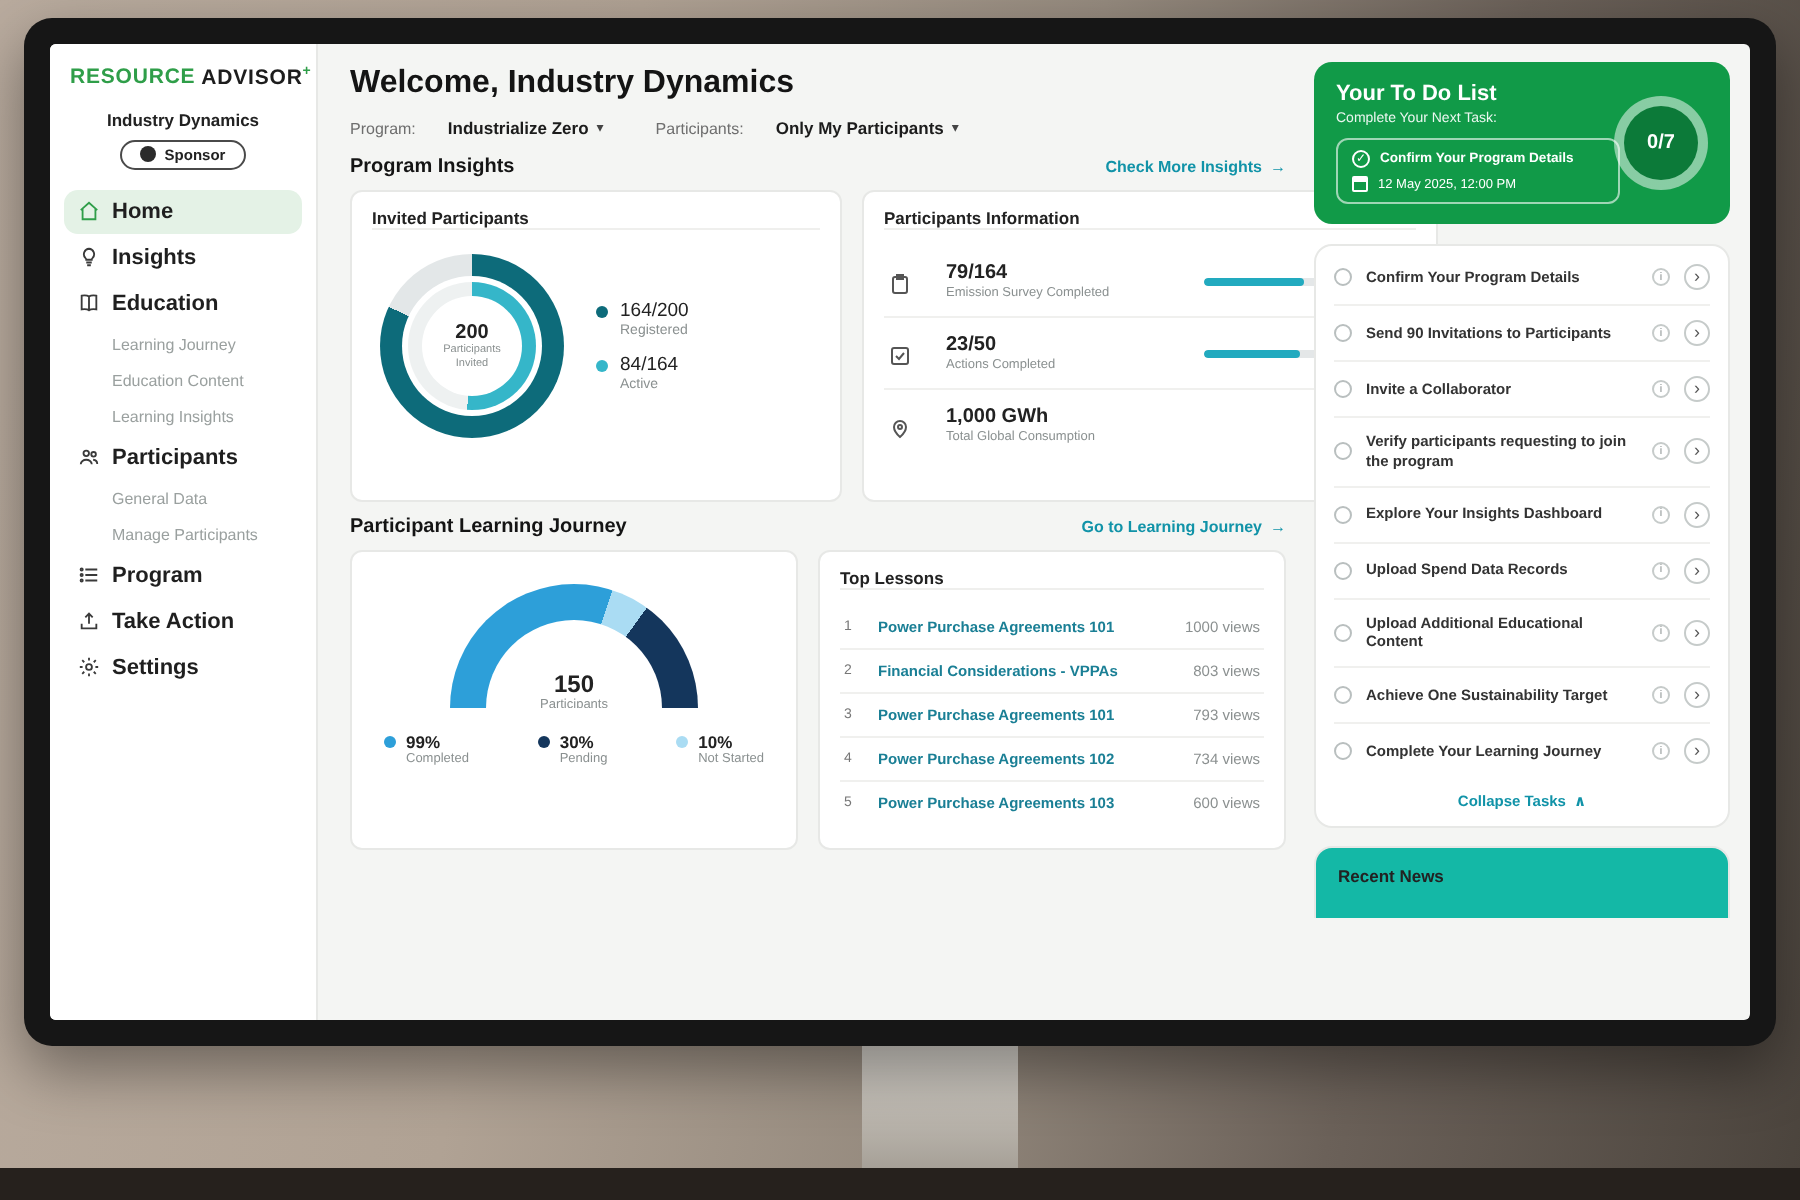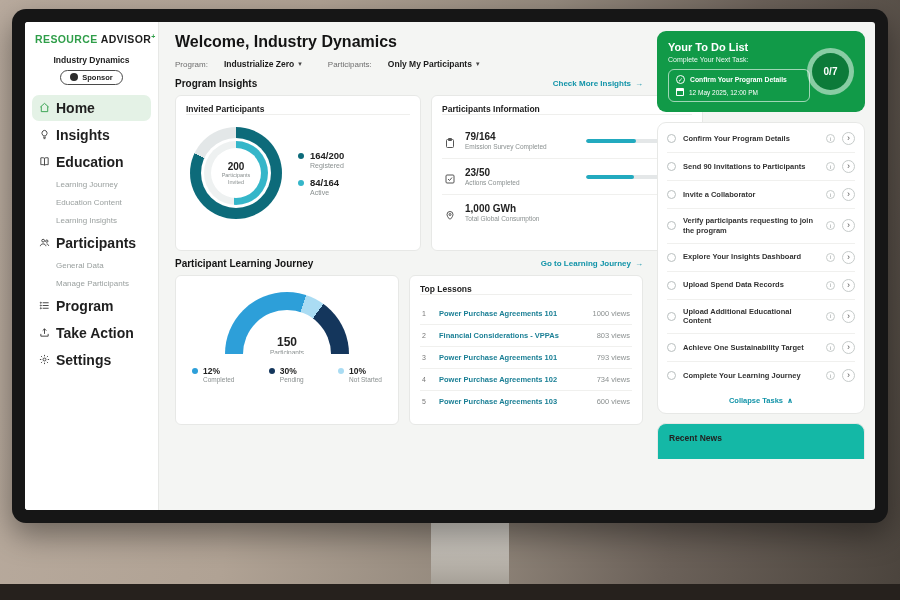--- a/index.html
+++ b/index.html
@@ -18,21 +18,21 @@
   
   .sidebar { width: 134px; background: #fff; border-right: 1px solid #e7e8e6; padding: 8px 7px; flex: none; }
   .logo { font-size: 10.5px; font-weight: bold; letter-spacing: .4px; margin: 2px 0 10px 3px; white-space: nowrap; }
   .logo .lr { color: #2f9e49; }
   .logo .la { color: #1d1d1d; }
   .logo sup { font-size: 7px; color: #2f9e49; }
   .org { text-align: center; font-weight: bold; font-size: 8.5px; margin-bottom: 5px; }
   .badge { margin: 0 auto 10px; width: fit-content; border: 1px solid #4a4a4a; border-radius: 10px;
            padding: 2px 9px; font-size: 7.5px; font-weight: bold; display: flex; gap: 4px; align-items: center; }
   .badge-dot { width: 8px; height: 8px; border-radius: 50%; background: #2b2b2b; flex: none; }
-  .mi { display: flex; align-items: center; gap: 6px; padding: 5px 7px; font-size: 14px; font-weight: bold;
+  .mi { display: flex; align-items: center; gap: 6px; padding: 5px 7px; font-size: 11px; font-weight: bold;
         color: #1f1f1f; border-radius: 7px; margin: 1px 0; cursor: pointer; }
   .mi .mi-icon { width: 11px; height: 11px; display: flex; color: #3a3a3a; flex: none; }
   .mi svg { width: 11px; height: 11px; }
   .mi.l2 { padding: 4px 7px 4px 24px; color: #9aa09f; font-weight: normal; font-size: 8px; }
   .mi.active { background: #e4f2e6; }
   .mi.active .mi-icon { color: #2f9e49; }
 
   
   .main { flex: 1; min-width: 0; padding: 9px 12px 0 16px; }
   .page-title { font-size: 16px; font-weight: bold; color: #141414; margin: 2px 0 8px; }
@@ -58,24 +58,24 @@
   .donut > div { position: absolute; border-radius: 50%; }
   .d-outer { inset: 0; }
   .d-gap { inset: 11px; background: #fff; }
   .d-mid { inset: 14px; }
   .d-center { inset: 21px; background: #fff; display: flex; flex-direction: column;
               align-items: center; justify-content: center; text-align: center; }
   .d-val { font-size: 10px; font-weight: bold; }
   .d-lab { font-size: 5.5px; color: #8a9090; line-height: 1.25; width: 34px; }
   .leg-item { display: flex; align-items: flex-start; gap: 6px; margin: 8px 0; }
   .leg-dot { width: 6px; height: 6px; border-radius: 50%; margin-top: 3px; flex: none; }
-  .leg-val { font-size: 9.5px; font-weight: bold; }
+  .leg-val { font-size: 9.5px; font-weight: normal; }
   .leg-name { font-size: 7px; color: #8a9090; margin-top: 1px; }
 
-  .info-row { display: flex; align-items: center; gap: 9px; padding: 8px 2px; border-bottom: 1px solid #f0f0ee; }
+  .info-row { display: flex; align-items: center; gap: 17px; padding: 8px 2px; border-bottom: 1px solid #f0f0ee; }
   .info-row:last-child { border-bottom: none; }
   .info-icon { width: 12px; height: 12px; color: #555; flex: none; }
   .info-icon svg { width: 12px; height: 12px; }
   .info-text { width: 112px; }
   .info-val { font-size: 10px; font-weight: bold; }
   .info-lab { font-size: 6.5px; color: #8a9090; margin-top: 1px; }
   .pbar { width: 104px; height: 4px; background: #e4e7e8; border-radius: 2px; overflow: hidden; }
   .pbar-fill { height: 100%; background: #22aabf; border-radius: 2px; width: 0; }
 
   .gauge-wrap { position: relative; width: 124px; height: 62px; margin: 8px auto 2px; overflow: hidden; }
@@ -337,21 +337,21 @@
               <div class="gauge-hole"></div>
               <div class="gauge-center">
                 <div class="gauge-val">150</div>
                 <div class="gauge-lab">Participants</div>
               </div>
             </div>
             <div class="gauge-legend">
               <div class="gl-item">
                 <span class="gl-dot" style="background: rgb(45, 159, 217);"></span>
                 <span>
-                    <div class="gl-val">12%</div>
+                    <div class="gl-val">99%</div>
                     <div class="gl-name">Completed</div>
                   </span>
               </div>
               <div class="gl-item">
                 <span class="gl-dot" style="background: rgb(20, 54, 92);"></span>
                 <span>
                     <div class="gl-val">30%</div>
                     <div class="gl-name">Pending</div>
                   </span>
               </div>

